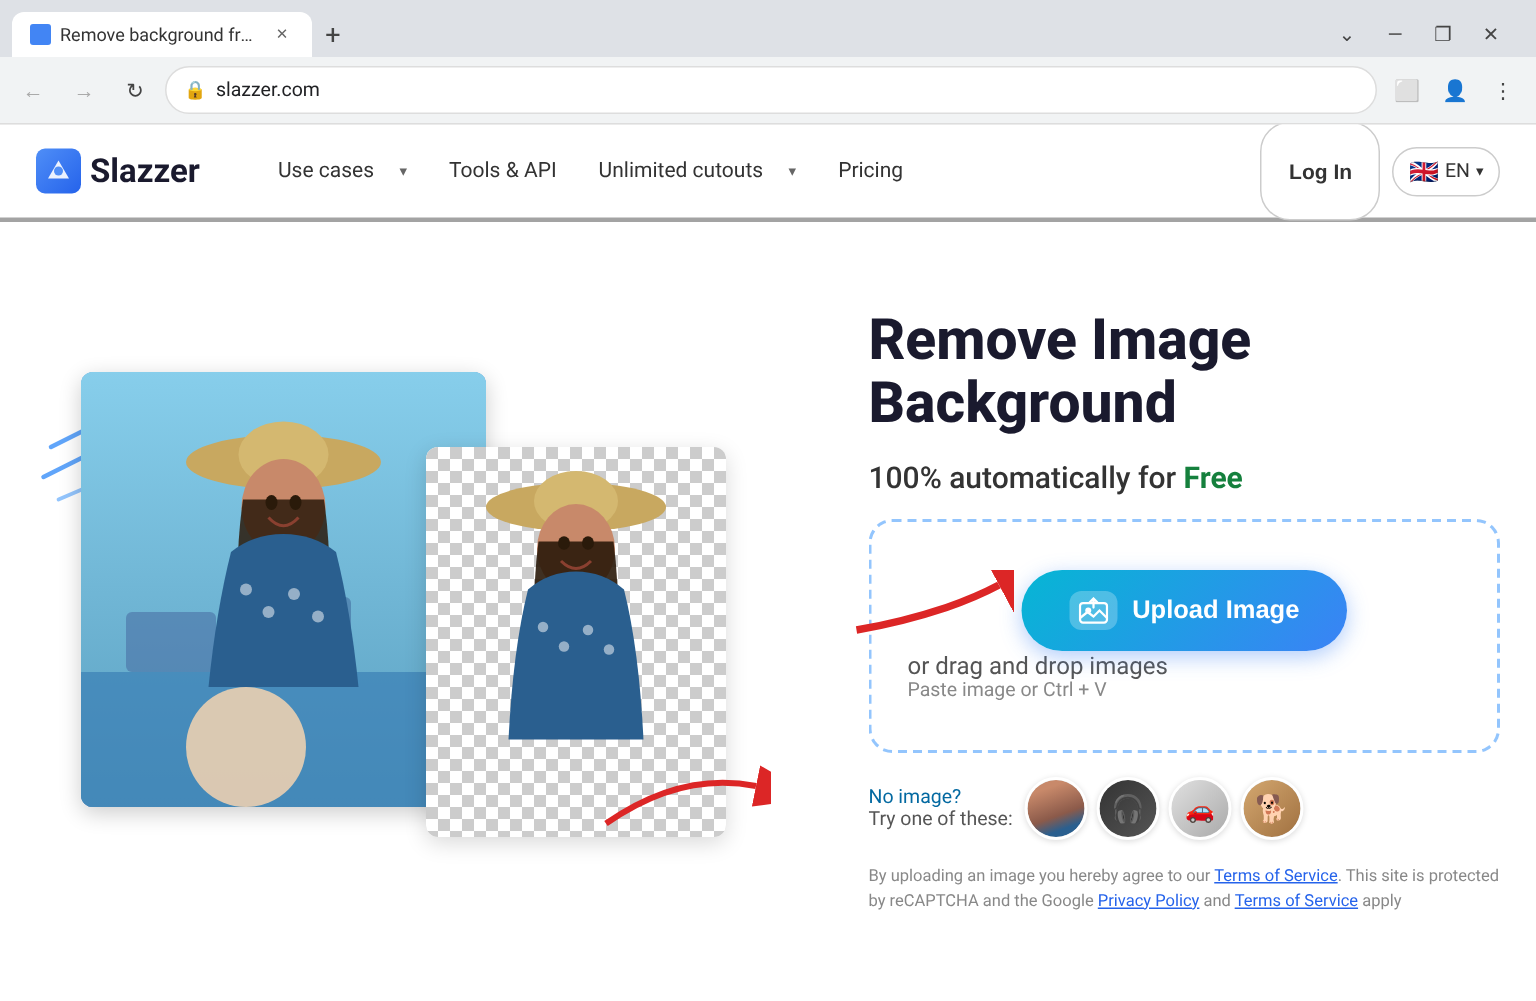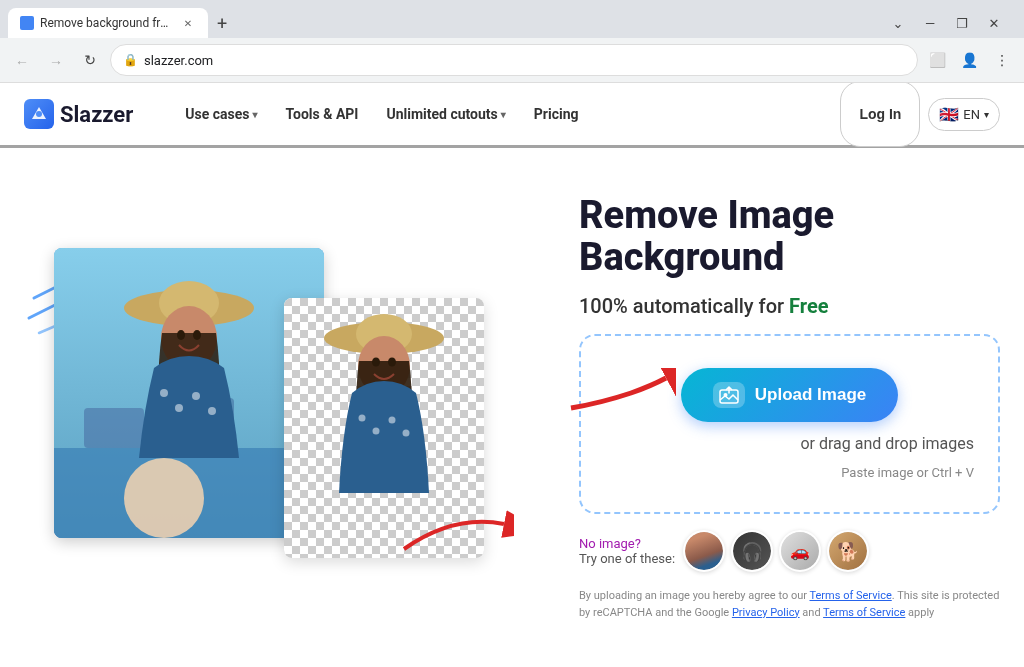--- a/index.html
+++ b/index.html
@@ -115,25 +115,24 @@
       background: linear-gradient(135deg, #4f8ef7, #2563eb);
       border-radius: 6px;
       display: flex; align-items: center; justify-content: center;
       color: white; font-size: 14px; font-weight: bold;
     }
     .nav-links {
       display: flex; align-items: center; gap: 4px;
       flex: 1;
     }
     .nav-item {
-      display: flex; align-items: center; gap: 3px;
+      display: flex; align-items: center; gap: 17px;
       padding: 8px 12px;
       font-size: 14px; color: #333; cursor: pointer;
       border-radius: 6px;
-      font-weight: bold;
     }
     .nav-item .chevron { font-size: 10px; color: #666; }
     .nav-right { display: flex; align-items: center; gap: 8px; }
     .btn-remove-bg {
       border: 1.5px solid #ccc;
       background: #fff;
       padding: 8px 16px;
       border-radius: 20px;
       font-size: 14px; color: #333; cursor: pointer;
     }
@@ -180,21 +179,21 @@
       font-size: 20px; font-weight: 500; color: #333;
     }
     .hero-subtitle .free-text { color: #15803d; font-weight: 700; }
 
     
     .upload-box {
       border: 2px dashed #93c5fd;
       border-radius: 16px;
       padding: 32px 24px;
       display: flex; flex-direction: column;
-      align-items: flex-end; gap: 12px;
+      align-items: flex-start; 
       background: #fff;
       cursor: pointer;
     }
     .upload-btn {
       background: linear-gradient(135deg, #06b6d4, #3b82f6);
       color: #fff;
       border: none;
       border-radius: 30px;
       padding: 14px 32px;
       font-size: 17px; font-weight: 600;
@@ -509,21 +508,21 @@
               <span>Upload Image</span>
             </button>
           </div>
         </div>
         <div class="drag-text">or drag and drop images</div>
         <div class="paste-text">Paste image or Ctrl + V</div>
       </div>
 
       <div class="sample-row">
         <div>
-          <div style="font-size:13px;color:#a21caf;">No image?</div>
+          <div style="font-size:13px;color:#0369a1;">No image?</div>
           <div style="font-size:13px;color:#555;">Try one of these:</div>
         </div>
         <div class="sample-thumbs">
           <div class="sample-thumb">
             <div style="width:100%;height:100%;background:linear-gradient(160deg,#c8896a 20%,#8b5a4a 60%,#2a5f8f 80%);border-radius:50%;"></div>
           </div>
           <div class="sample-thumb">
             <div style="width:100%;height:100%;background:linear-gradient(135deg,#333 0%,#555 100%);border-radius:50%;display:flex;align-items:center;justify-content:center;color:#fff;font-size:18px;">🎧</div>
           </div>
           <div class="sample-thumb">

